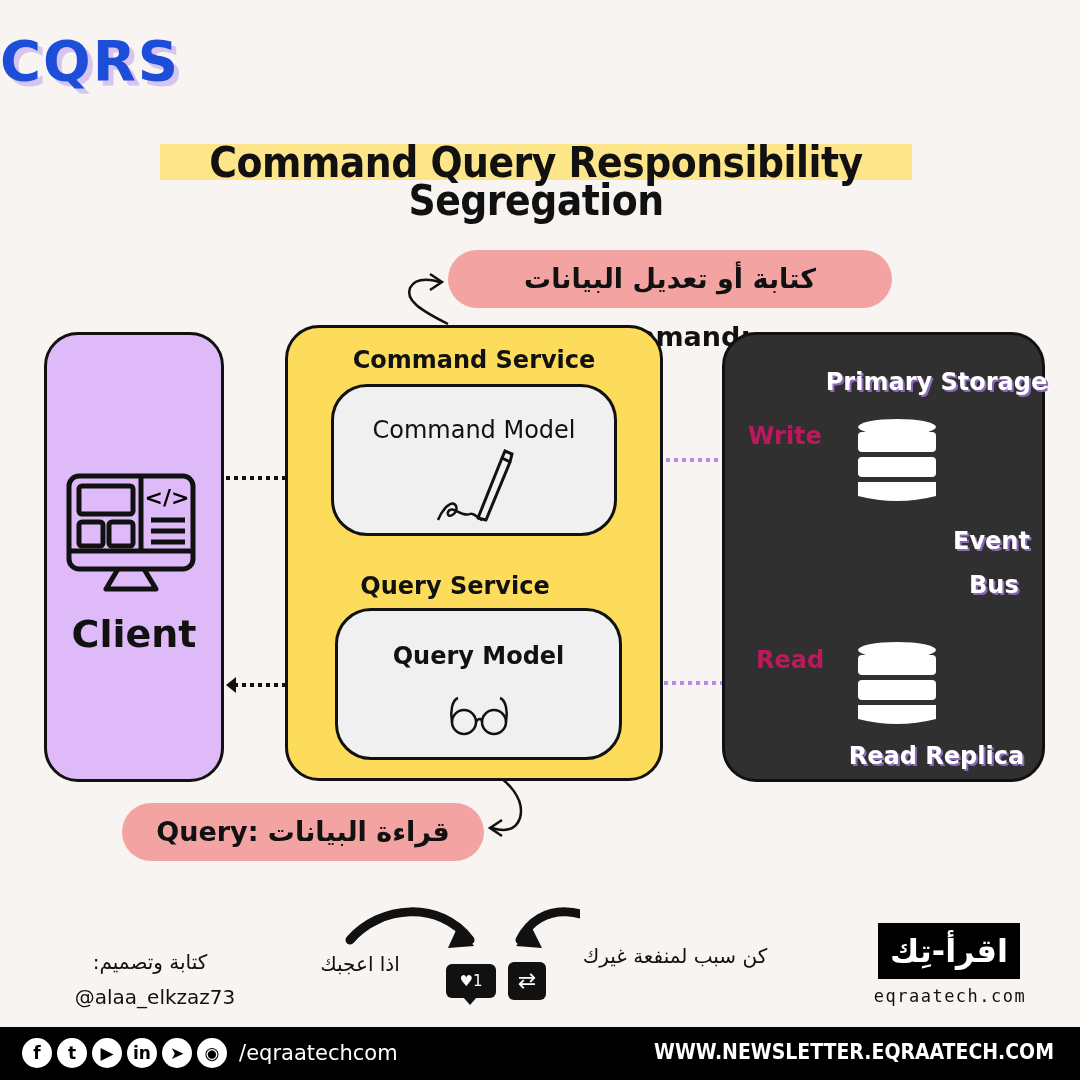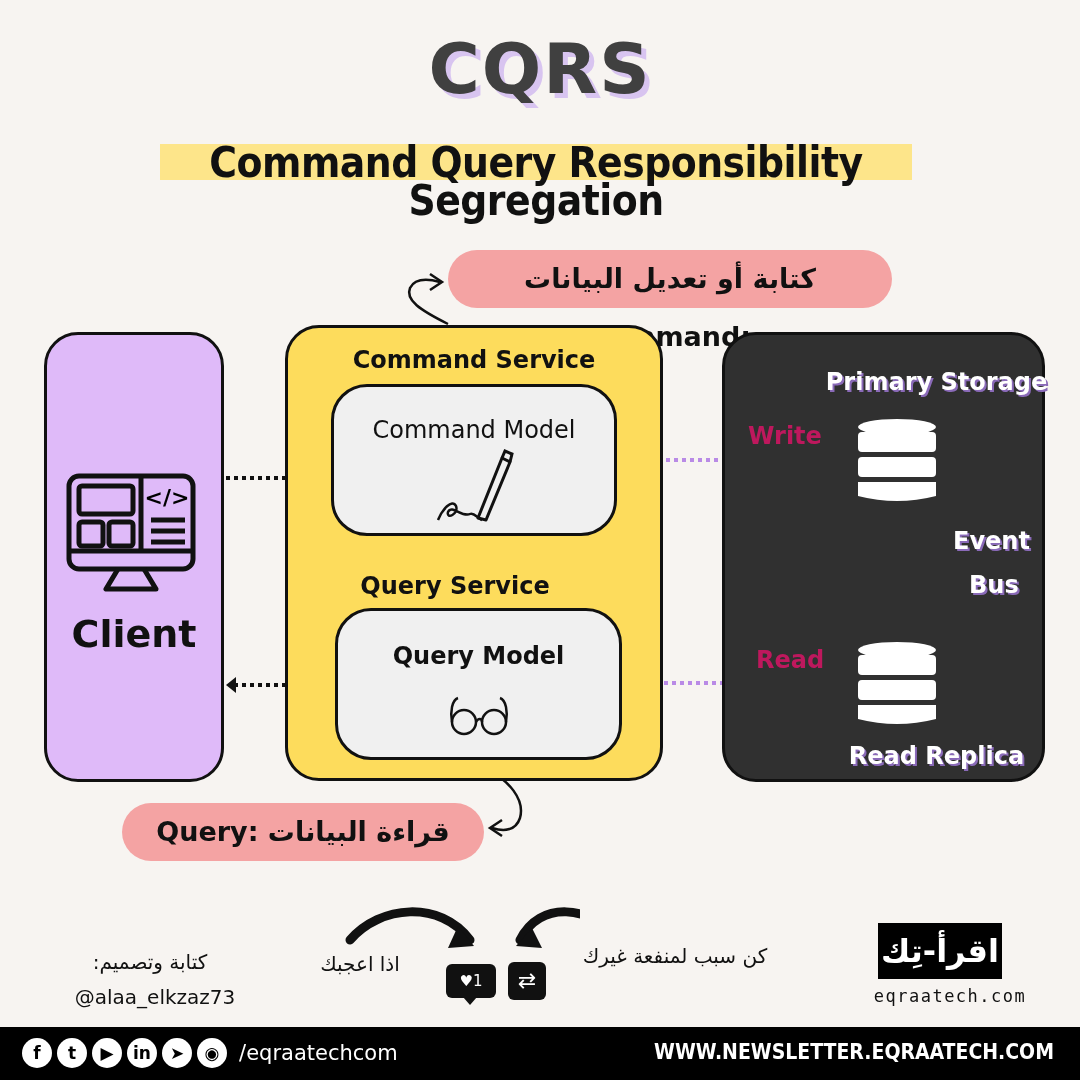--- a/index.html
+++ b/index.html
@@ -1,18 +1,18 @@
 <!DOCTYPE html>
 <html><head>
 <meta charset="utf-8">
 <style>
   html,body{margin:0;padding:0;}
   body{width:1080px;height:1080px;position:relative;overflow:hidden;background:#f7f4f1;font-family:"DejaVu Sans",sans-serif;color:#111;}
   .abs{position:absolute;}
-  .title{left:0;width:1080px;top:28px;text-align:center;font-size:70px;font-weight:bold;letter-spacing:2px;color:#404040;text-shadow:5px 5px 0 #d8c4f0;font-family:"DejaVu Sans",sans-serif;}
+  .title{left:0;width:1080px;top:28px;text-align:left;font-size:56px;font-weight:bold;letter-spacing:2px;color:#1d4ed8;text-shadow:5px 5px 0 #d8c4f0;font-family:"DejaVu Sans",sans-serif;}
   .subtitle{left:160px;top:144px;width:752px;height:36px;background:#fde58a;text-align:center;font-size:42px;line-height:38px;font-weight:bold;font-family:"DejaVu Sans Condensed","DejaVu Sans",sans-serif;letter-spacing:-0.5px;}
   .pill{background:#f4a3a3;border-radius:32px;height:58px;line-height:58px;text-align:center;font-size:27px;font-weight:bold;}
   .pill-cmd{left:448px;top:250px;width:444px;}
   .pill-qry{left:122px;top:803px;width:362px;}
   .box{border:3px solid #111;border-radius:34px;box-sizing:border-box;}
   .client{left:44px;top:332px;width:180px;height:450px;background:#dfbaf9;}
   .service{left:285px;top:325px;width:378px;height:456px;background:#fddc5c;}
   .storage{left:722px;top:332px;width:323px;height:450px;background:#303030;}
   .model{background:#f0f0f0;border:3px solid #111;border-radius:36px;box-sizing:border-box;}
   .m-cmd{left:331px;top:384px;width:286px;height:152px;}
@@ -128,21 +128,21 @@
 <div class="abs" style="left:560px;width:230px;top:944px;text-align:center;font-size:20px;" dir="rtl">كن سبب لمنفعة غيرك</div>
 
 <div class="abs" style="left:446px;top:964px;width:50px;height:34px;background:#111;border-radius:6px;color:#fff;font-size:15px;line-height:34px;text-align:center;">
   <span>♥</span><span>1</span>
 </div>
 <div class="abs" style="left:463px;top:997px;width:0;height:0;border-left:7px solid transparent;border-right:7px solid transparent;border-top:8px solid #111;"></div>
 <div class="abs" style="left:508px;top:962px;width:38px;height:38px;background:#111;border-radius:6px;color:#fff;font-size:22px;line-height:38px;text-align:center;">
   <span>⇄</span>
 </div>
 
-<div class="abs" style="left:878px;top:923px;width:124px;height:56px;background:#000;color:#fff;font-size:32px;font-weight:bold;line-height:56px;text-align:center;" dir="rtl">اقرأ-تِك</div>
+<div class="abs" style="left:878px;top:923px;width:142px;height:56px;background:#000;color:#fff;font-size:32px;font-weight:bold;line-height:56px;text-align:center;" dir="rtl">اقرأ-تِك</div>
 <div class="abs" style="left:870px;width:160px;top:986px;text-align:center;font-size:17px;letter-spacing:1.5px;font-family:'DejaVu Sans Mono',monospace;">eqraatech.com</div>
 
 <div class="abs footer">
   <div class="abs" style="left:22px;top:11px;white-space:nowrap;">
     <span class="sicon">f</span><span class="sicon">t</span><span class="sicon">▶</span><span class="sicon">in</span><span class="sicon">➤</span><span class="sicon">◉</span>
     <span style="font-size:21px;vertical-align:middle;margin-left:2px;">/eqraatechcom</span>
   </div>
   <div class="abs" style="right:26px;top:13px;font-size:21px;font-weight:bold;font-family:'DejaVu Sans Condensed','DejaVu Sans',sans-serif;">WWW.NEWSLETTER.EQRAATECH.COM</div>
 </div>
 

